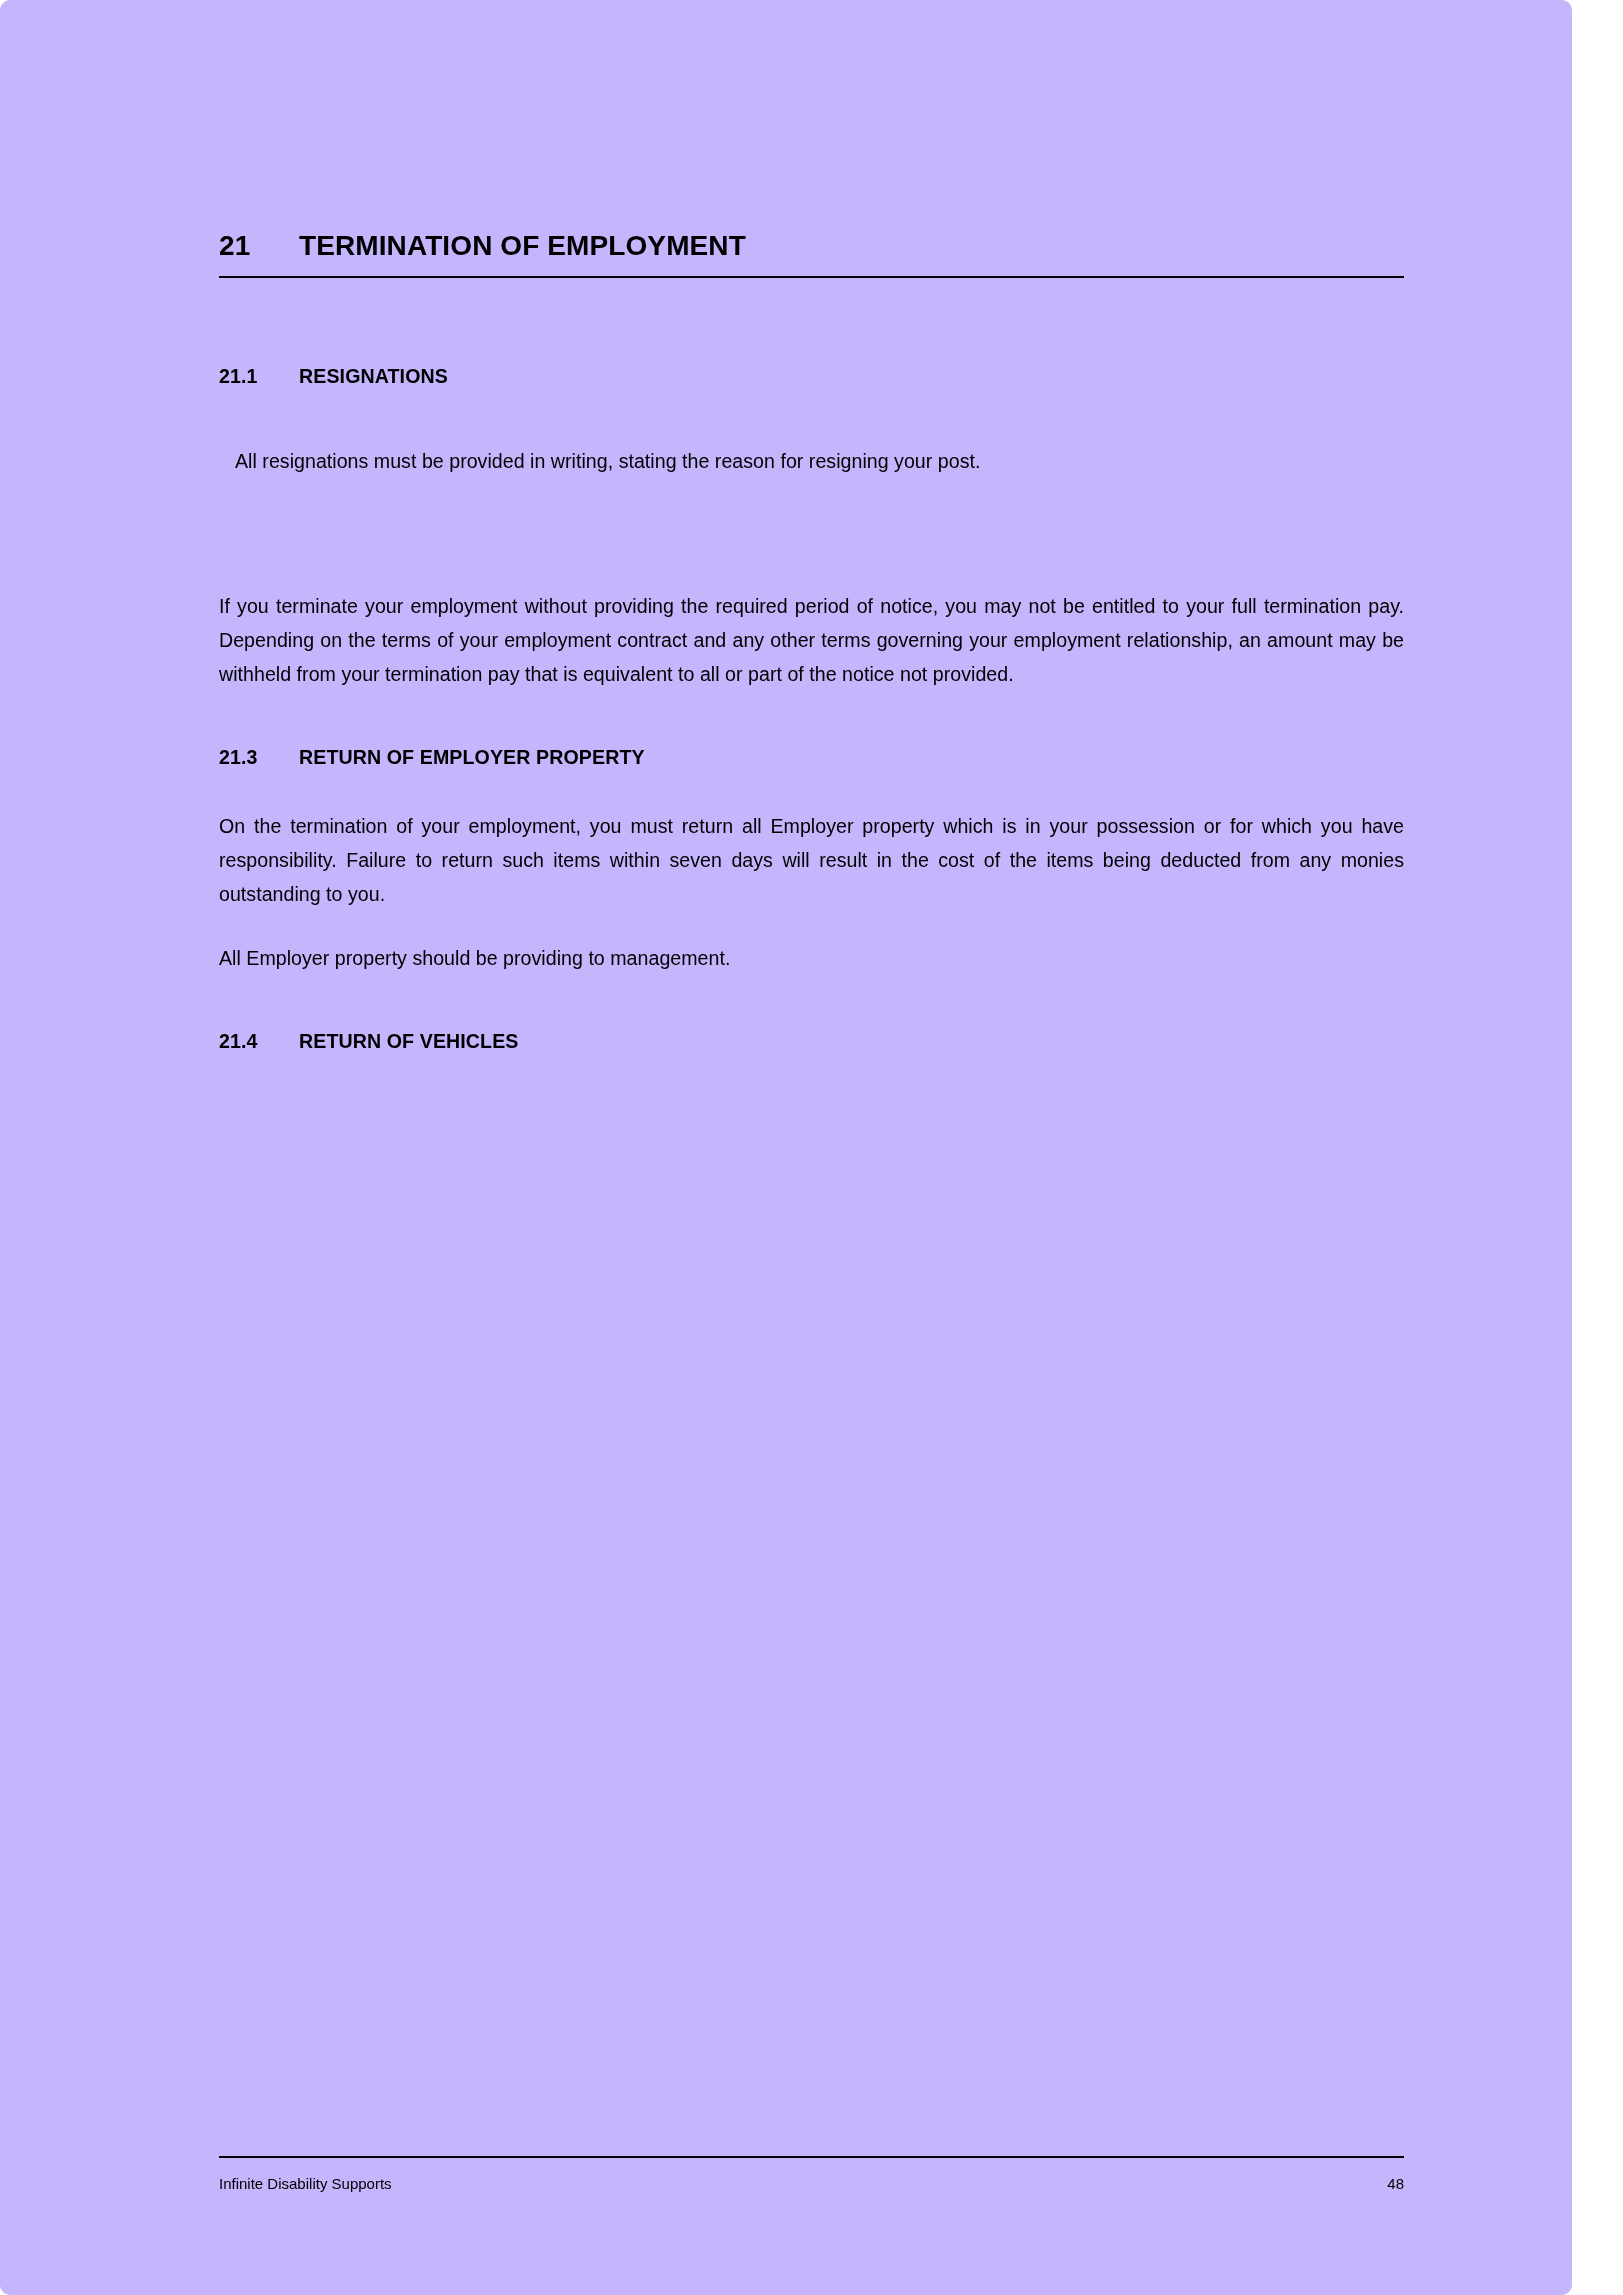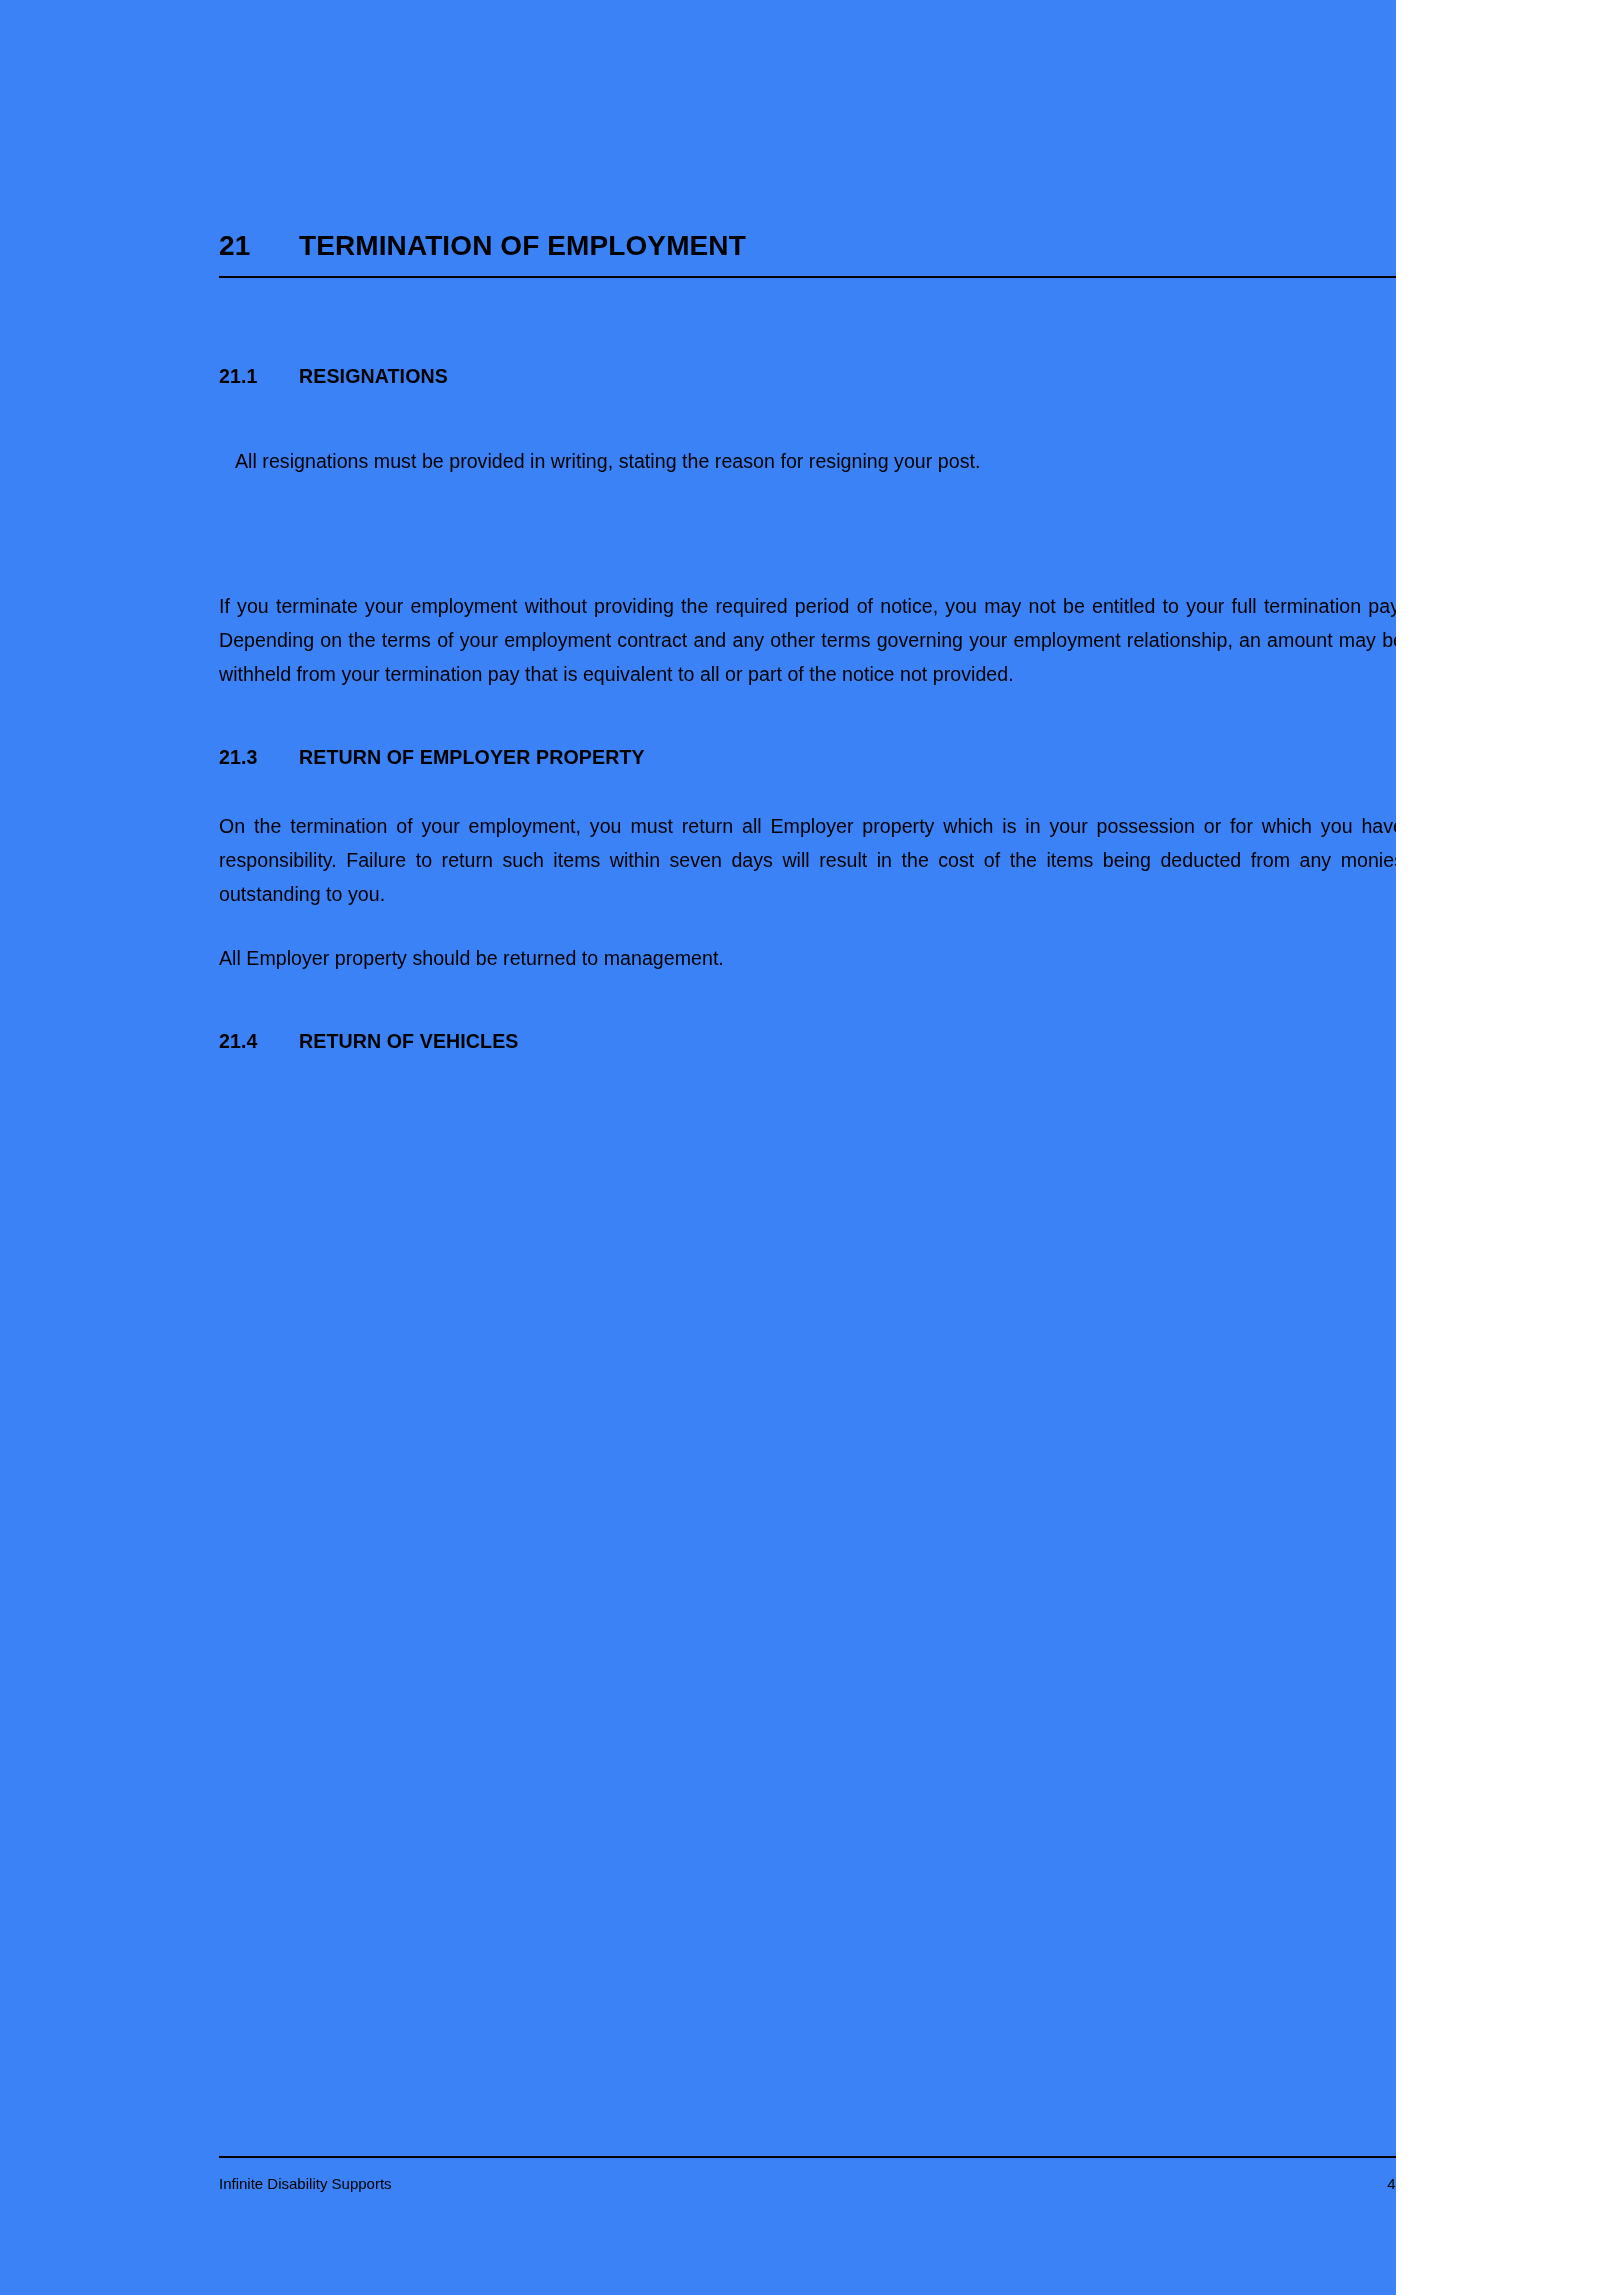--- a/index.html
+++ b/index.html
@@ -3,27 +3,28 @@
 <meta charset="utf-8">
 <style>
   html, body {
     margin: 0;
     padding: 0;
     background: #ffffff;
   }
 
   .page {
     position: relative;
-    width: 1396px;
+    width: 1572px;
     height: 2295px;
-    background: #3b82f6;
+    background: #c4b5fd;
     box-sizing: border-box;
     font-family: "Liberation Sans", sans-serif;
     color: #000000;
     overflow: hidden;
+    border-radius: 10px;
   }
 
   .content {
     position: absolute;
     left: 219px;
     top: 0;
     width: 1185px;
   }
 
   
@@ -135,21 +136,21 @@
 
     <div class="gap-body-head"></div>
 
     <div class="sub-heading">
       <span class="num">21.3</span>
       <span class="title">RETURN OF EMPLOYER PROPERTY</span>
     </div>
     <div class="gap-head-body"></div>
     <p class="body-text" style="margin:0;">On the termination of your employment, you must return all Employer property which is in your possession or for which you have responsibility. Failure to return such items within seven days will result in the cost of the items being deducted from any monies outstanding to you.</p>
     <div class="gap-para"></div>
-    <p class="body-text" style="margin:0;">All Employer property should be returned to management.</p>
+    <p class="body-text" style="margin:0;">All Employer property should be providing to management.</p>
 
     <div class="gap-body-head"></div>
 
     <div class="sub-heading">
       <span class="num">21.4</span>
       <span class="title">RETURN OF VEHICLES</span>
     </div>
     <div class="gap-head-body"></div>
 
   </div>

